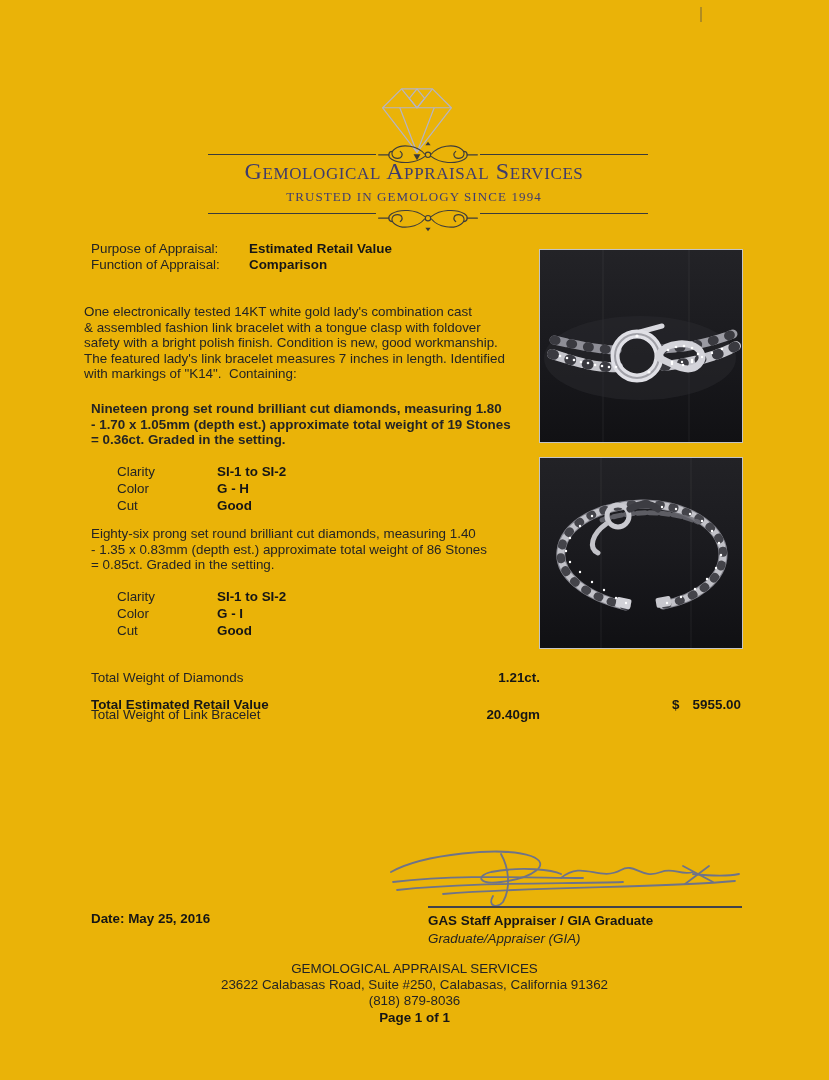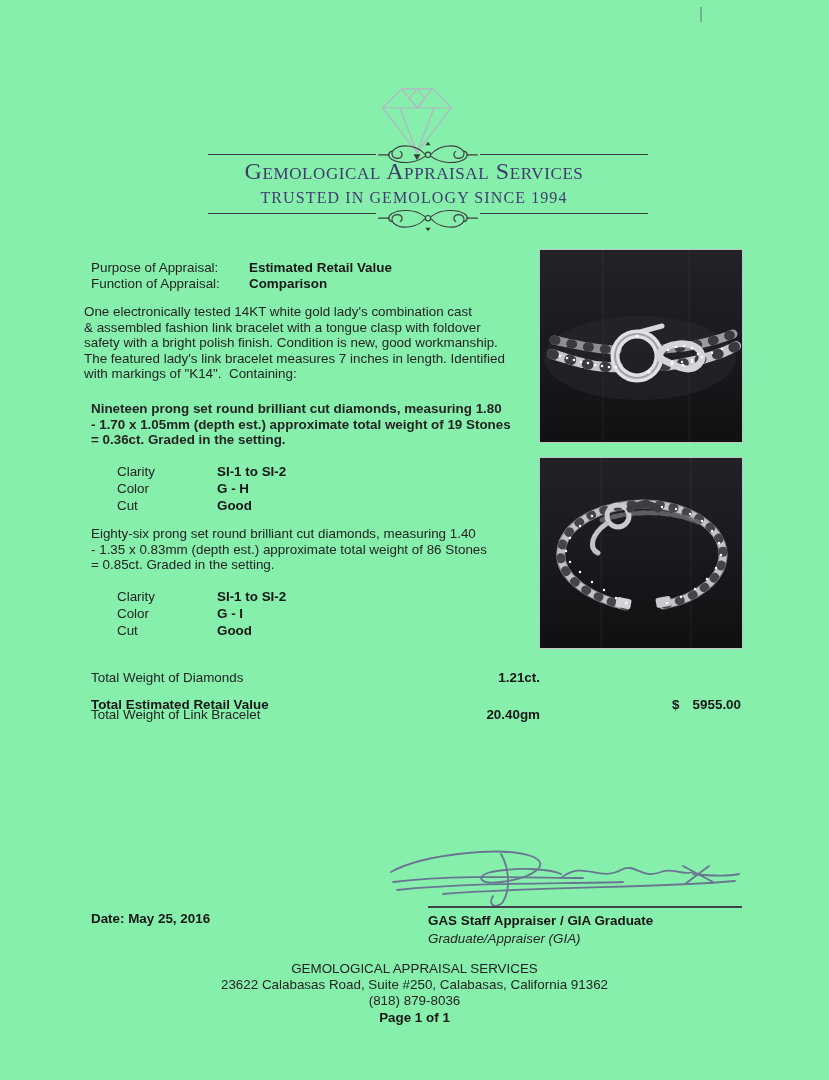--- a/index.html
+++ b/index.html
@@ -1,33 +1,33 @@
 <!DOCTYPE html>
 <html><head>
 <meta charset="utf-8">
 <style>
   html,body{margin:0;padding:0;background:#e8e8e8;}
   .page{
-    position:relative;width:829px;height:1080px;background:#86efac;
+    position:relative;width:829px;height:1080px;background:#eab308;
     font-family:"Liberation Sans",sans-serif;color:#242424;font-size:13.4px;
     overflow:hidden;margin:0 auto;
   }
   .abs{position:absolute;}
   .line{white-space:pre;line-height:15.6px;}
   b,.bold{font-weight:bold;color:#161616;}
   
   .brand-name{
     font-family:"Liberation Serif",serif;
     font-variant:small-caps;
     font-size:24px;letter-spacing:0.6px;
     color:#3e3b6d;text-align:center;width:100%;
   }
   .brand-tagline{
     font-family:"Liberation Serif",serif;
-    font-size:16px;letter-spacing:1.1px;
+    font-size:13px;letter-spacing:1.1px;
     color:#403d70;text-align:center;width:100%;
   }
   .rule-row{display:flex;align-items:center;width:440px;}
   .rule{flex:1;height:0;border-top:1.7px solid #3b3b3b;}
   .orn{width:104px;height:26px;flex:0 0 auto;}
   .flip{transform:scaleY(-1) translateY(-6px);}
   
   .meta-row{line-height:16.3px;}
   .meta-label{display:inline-block;width:158px;}
   .grade-row{line-height:17.2px;}
@@ -97,21 +97,21 @@
         <path d="M56,17 C46,25 28,26 18,20 C13,17 14,11 19,11"></path>
         <path d="M3,15 L15,15"></path>
         <path d="M64,14 C72,4 90,2 98,8 C104,12 102,19 95,19 C90,19 88,14 92,11"></path>
         <path d="M64,17 C74,25 92,26 102,20 C107,17 106,11 101,11"></path>
         <path d="M105,15 L117,15"></path>
       </g>
     </svg>
     <div class="rule"></div>
   </div>
 
-  <div class="abs" style="left:91px;top:260px;">
+  <div class="abs" style="left:91px;top:241px;">
     <div class="meta-row">
       <span class="meta-label">Purpose of Appraisal:</span><b>Estimated Retail Value</b>
     </div>
     <div class="meta-row">
       <span class="meta-label">Function of Appraisal:</span><b>Comparison</b>
     </div>
   </div>
 
   <div class="abs" style="left:84px;top:304px;width:450px;">
     <div class="line">One electronically tested 14KT white gold lady's combination cast</div>

